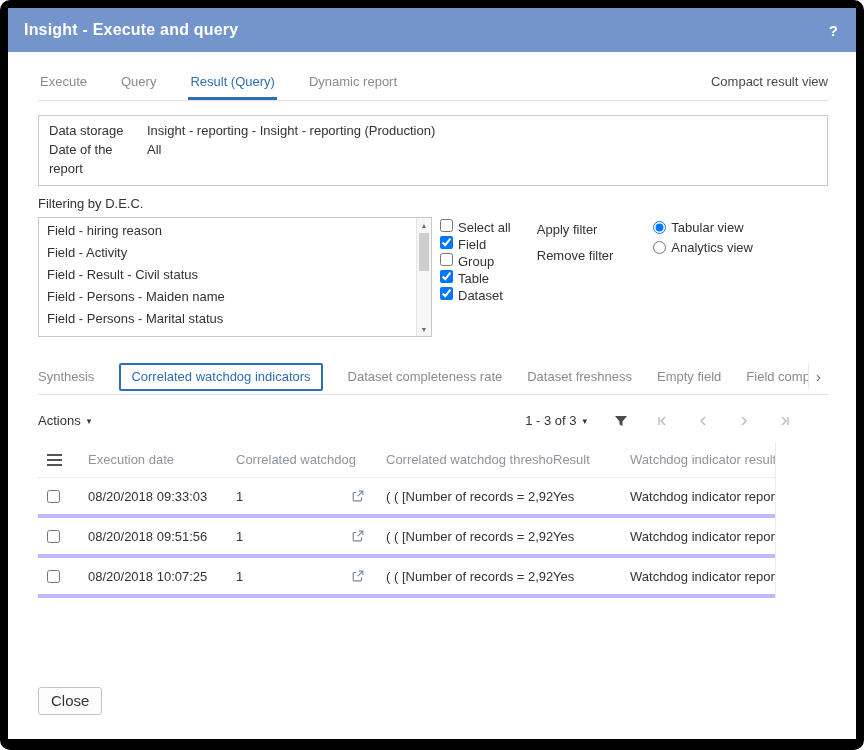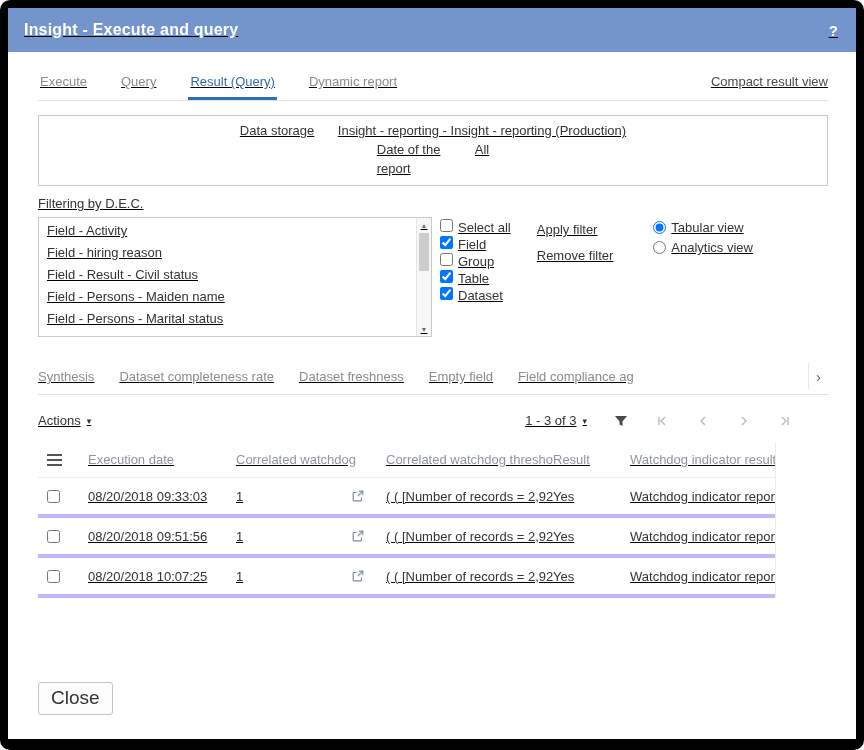--- a/index.html
+++ b/index.html
@@ -1,37 +1,37 @@
 <!DOCTYPE html>
 <html style="--header_bg: #7495cb; --accent: #2e6db4;"><head>
 <meta charset="utf-8">
 <style>
   * { box-sizing: border-box; }
   html,body { margin:0; padding:0; background:#fff; }
   body { font-family:"Liberation Sans", sans-serif; }
 
   .frame { width:864px; height:750px; background:#000; border-radius:10px; padding:8px 8px 11px 8px; }
-  .dialog { width:100%; height:100%; background:#fff; display:flex; flex-direction:column; overflow:hidden;text-decoration:underline; }
+  .dialog { width:100%; height:100%; background:#fff; display:flex; flex-direction:column; overflow:hidden; }
 
   
   .titlebar { flex:0 0 44px; background:var(--header_bg,#7495cb); color:#fff; display:flex; align-items:center; padding:0 18px 0 16px; font-size:16px; font-weight:600; letter-spacing:.2px; }
   .titlebar .help { margin-left:auto; font-weight:700; font-size:15px; cursor:pointer; }
 
   .content { flex:1; display:flex; flex-direction:column; padding:18px 28px 0 30px; min-height:0; }
 
   
   .tabbar { display:flex; align-items:flex-end; border-bottom:1px solid #e2e2e2; flex:0 0 auto; }
   .tabs { display:flex; gap:30px; }
   .tab { font-size:13px; color:#8b8b8b; padding:4px 2px 11px; cursor:pointer; white-space:nowrap; }
   .tab.active { color:var(--accent,#2e6db4); border-bottom:3px solid var(--accent,#2e6db4); padding-bottom:8px; }
   .compact-link { margin-left:auto; font-size:13px; color:#4a4a4a; padding-bottom:11px; cursor:pointer; }
 
   
   .info-box { border:1px solid #c9c9c9; margin-top:14px; padding:5px 10px 7px; font-size:13px; color:#333; flex:0 0 auto; }
-  .info-row { display:flex; line-height:19px;justify-content:center; }
+  .info-row { display:flex; line-height:19px; }
   .info-label { width:98px; flex:0 0 auto; }
 
   .filter-title { font-size:13px; color:#333; margin-top:10px; flex:0 0 auto; }
 
   
   .filter-row { display:flex; align-items:flex-start; margin-top:6px; flex:0 0 auto; }
   .listbox { width:394px; height:120px; border:1px solid #c9c9c9; display:flex; overflow:hidden; }
   .list-items { flex:1; overflow:hidden; padding-top:2px; }
   .list-item { font-size:13px; color:#333; padding:3px 8px 4px; white-space:nowrap; cursor:default; }
   .scrollbar { width:15px; background:#f7f7f7; border-left:1px solid #e4e4e4; display:flex; flex-direction:column; align-items:center; }
@@ -72,21 +72,21 @@
   .burger { width:15px; display:flex; flex-direction:column; gap:3px; margin-left:9px; cursor:pointer; }
   .burger i { height:2px; background:#555; display:block; }
   .row-check { margin-left:9px; width:13px; height:13px; }
   .cell-watchdog { display:flex; align-items:center; overflow:hidden; padding-right:22px; }
   .cell-watchdog .ext { margin-left:auto; display:flex; }
   .cell-report { display:flex; align-items:center; gap:6px; overflow:hidden; padding-right:0; }
   .link-icon { flex:0 0 auto; display:flex; }
 
   
   .footer { margin-top:auto; padding-bottom:24px; flex:0 0 auto; }
-  .close-btn { font-family:"Liberation Sans", sans-serif; font-size:19px; color:#333; background:#fdfdfd; border:1px solid #c4c4c4; border-radius:3px; padding:4px 12px 5px; cursor:pointer; }
+  .close-btn { font-family:"Liberation Sans", sans-serif; font-size:15px; color:#333; background:#fdfdfd; border:1px solid #c4c4c4; border-radius:3px; padding:4px 12px 5px; cursor:pointer; }
 </style>
 </head>
 <body>
 
 <div class="frame">
   <div class="dialog">
 
     <div class="titlebar">
       <span>Insight - Execute and query</span>
       <span class="help">?</span>
@@ -114,22 +114,22 @@
           <span class="info-value">All</span>
         </div>
       </div>
 
       <div class="filter-title">Filtering by D.E.C.</div>
 
       <div class="filter-row">
 
         <div class="listbox">
           <div class="list-items">
+            <div class="list-item">Field - hiring reason</div>
             <div class="list-item">Field - Activity</div>
-            <div class="list-item">Field - hiring reason</div>
             <div class="list-item">Field - Result - Civil status</div>
             <div class="list-item">Field - Persons - Maiden name</div>
             <div class="list-item">Field - Persons - Marital status</div>
           </div>
           <div class="scrollbar">
             <div class="sb-arrow">▲</div>
             <div class="sb-track">
                 <div class="sb-thumb"></div>
               </div>
             <div class="sb-arrow">▼</div>
@@ -171,20 +171,21 @@
             </label>
           <label>
               <input type="radio" name="viewmode" style="">
               <span>Analytics view</span>
             </label>
         </div>
       </div>
 
       <div class="result-tabbar">
         <div class="rtab">Synthesis</div>
+        <div class="rtab active">Correlated watchdog indicators</div>
         <div class="rtab">Dataset completeness rate</div>
         <div class="rtab">Dataset freshness</div>
         <div class="rtab">Empty field</div>
         <div class="rtab">Field compliance ag</div>
         <div class="rtab-scroll">›</div>
       </div>
 
       <div class="toolbar">
         <div class="actions">
           <span>Actions</span>

